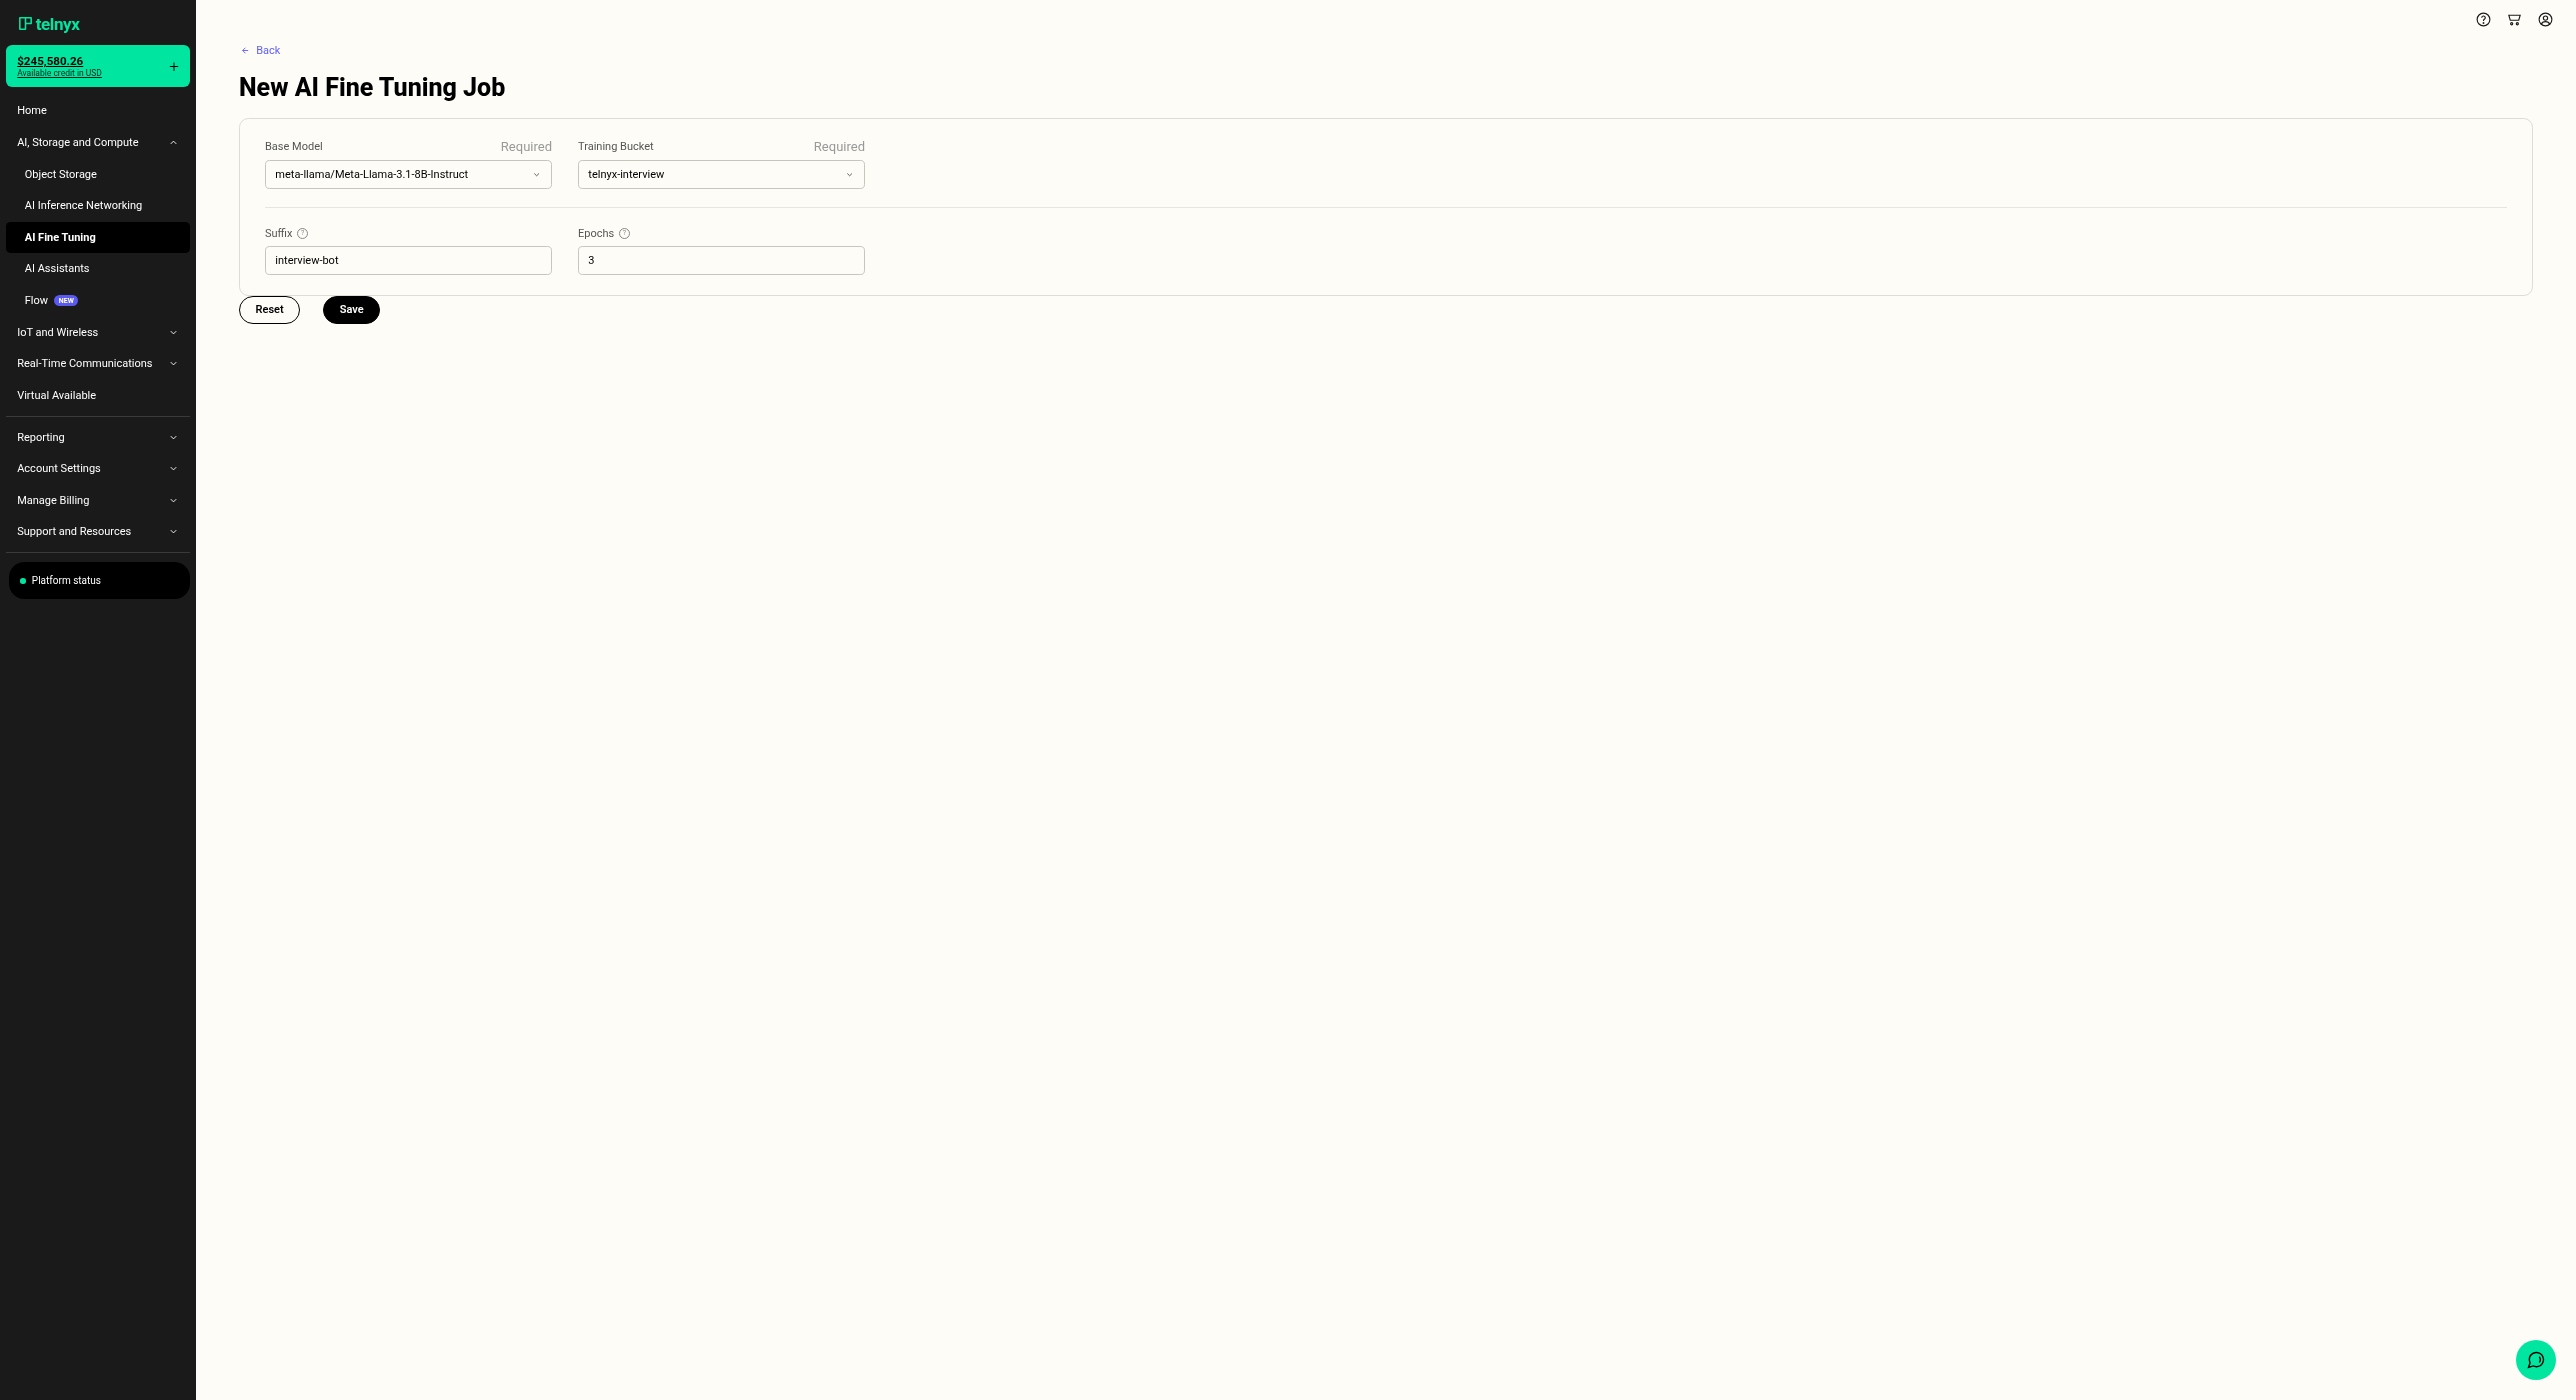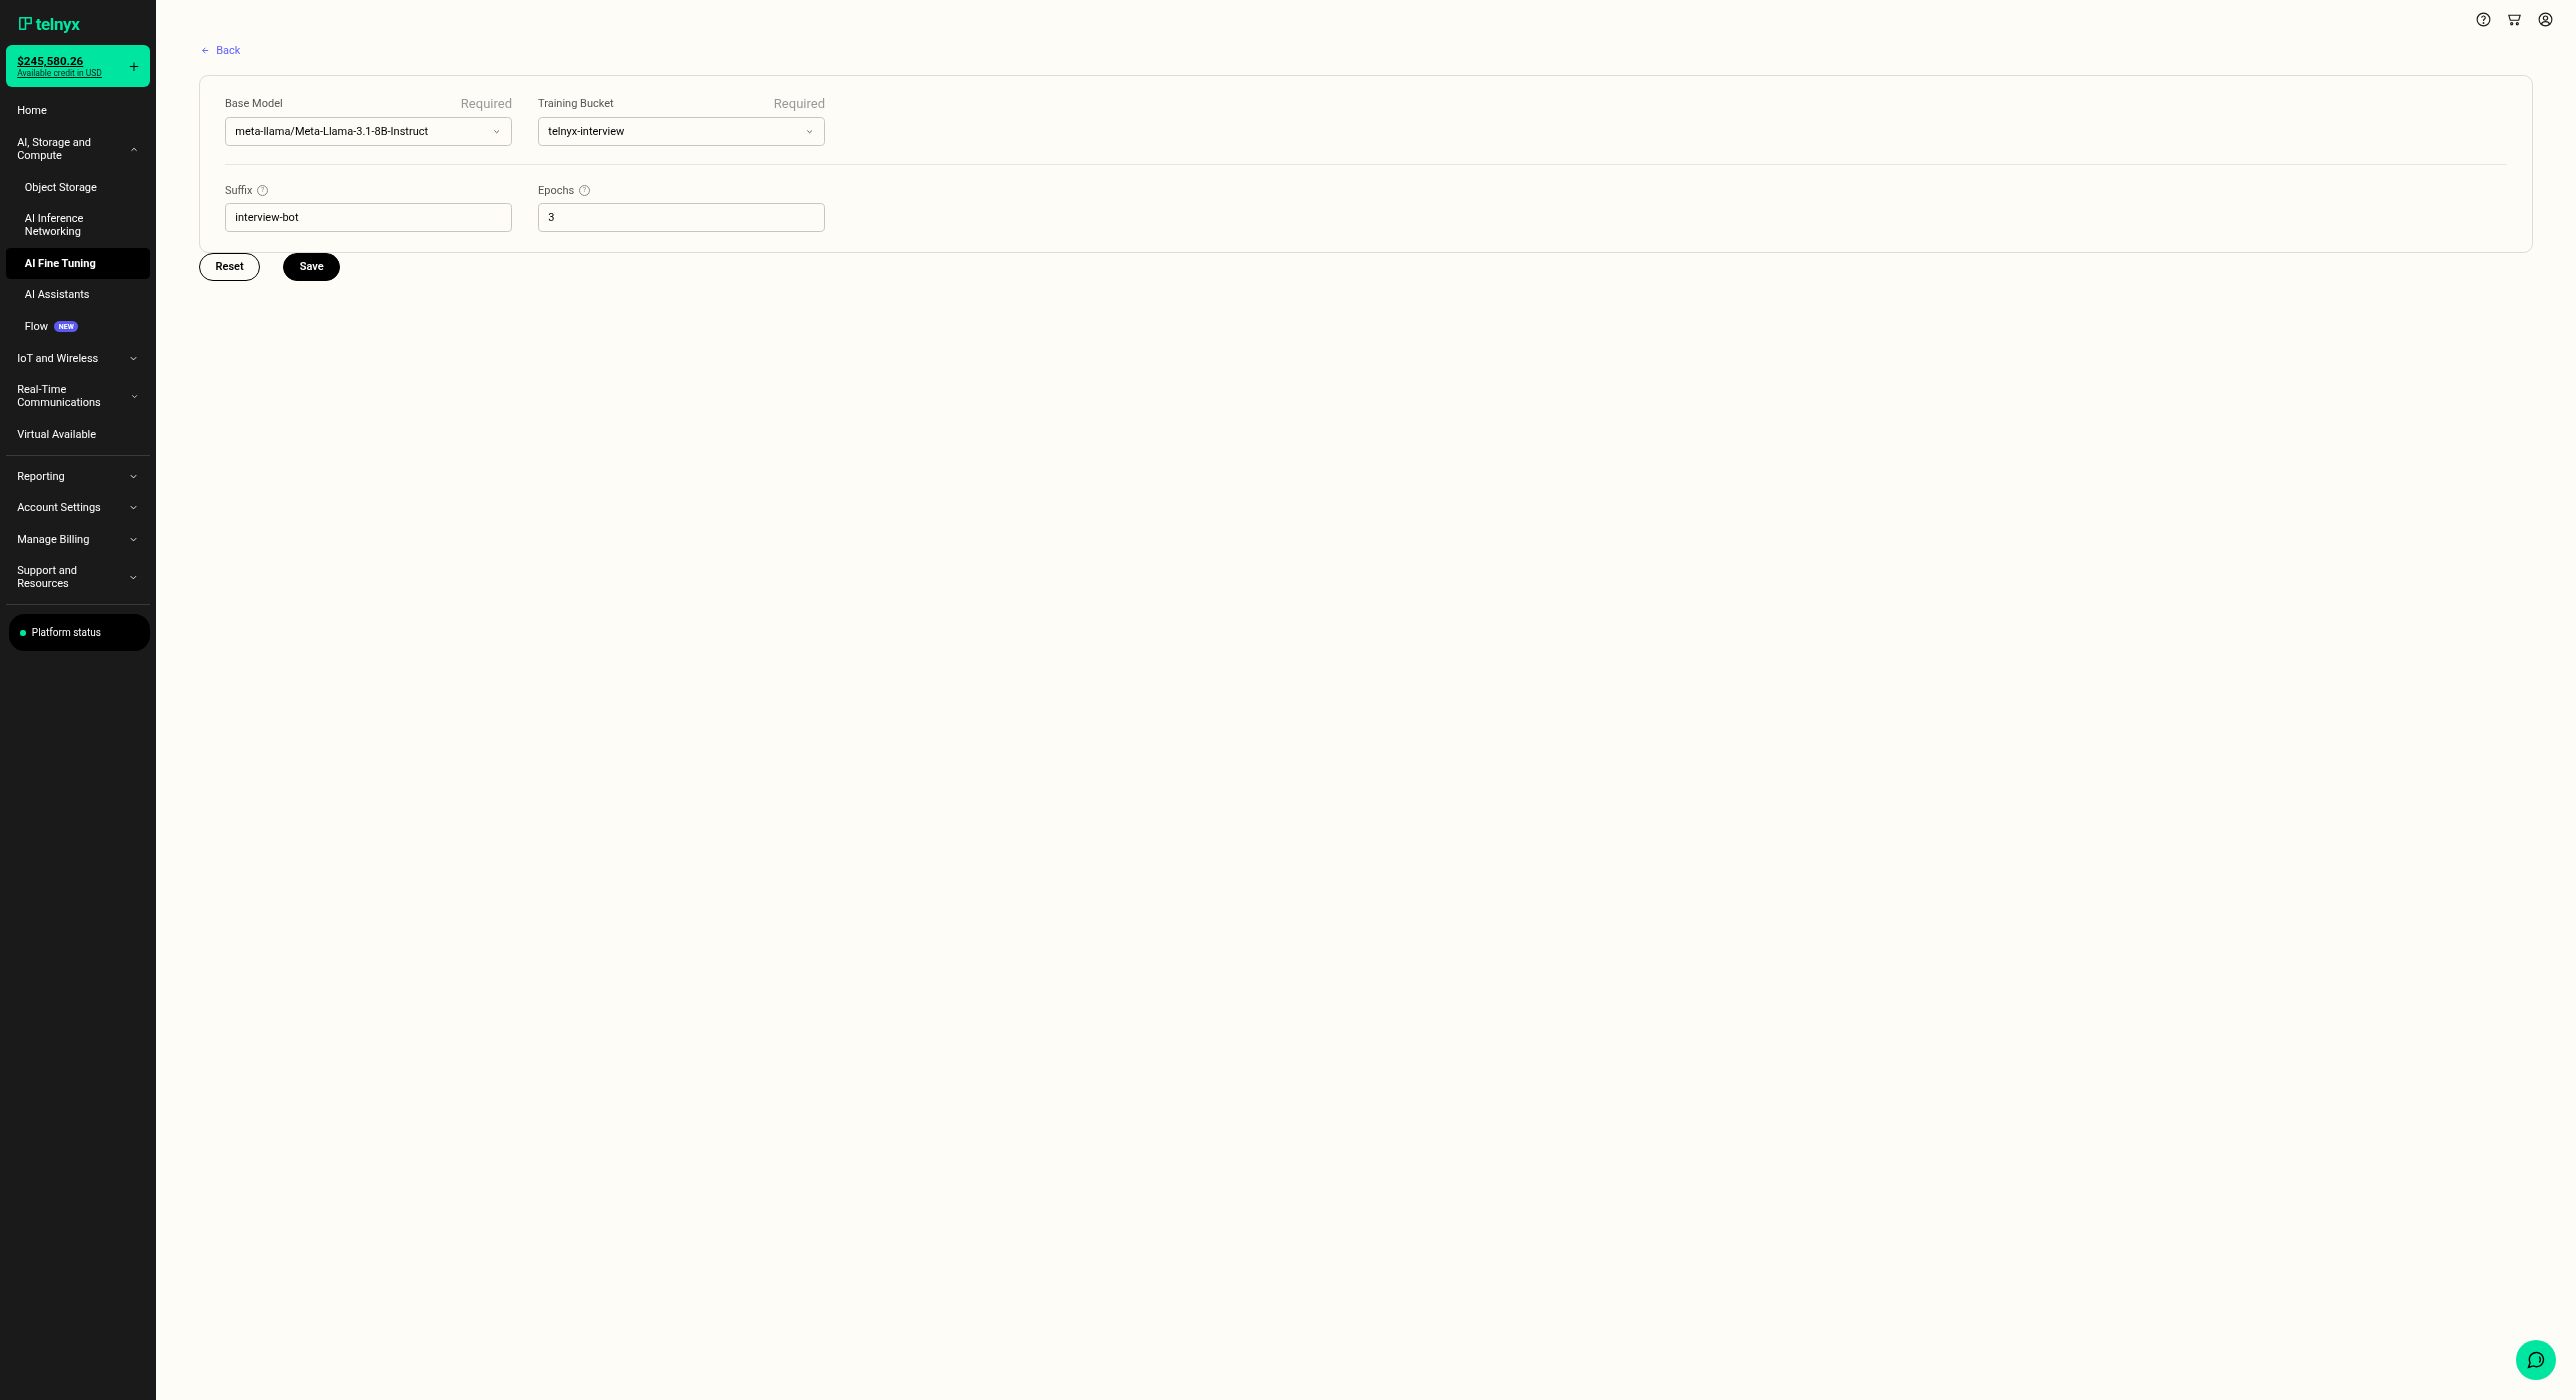--- a/index.html
+++ b/index.html
@@ -9,21 +9,21 @@
       font-family: -apple-system, BlinkMacSystemFont, 'Segoe UI', Roboto, sans-serif;
     }
     body {
       display: flex;
       height: 100vh;
       background: #fdfcf7;
       overflow: hidden;
     }
     
     .sidebar {
-      width: 156px;
+      width: 196px;
       background: #1a1a1a;
       color: #fff;
       display: flex;
       flex-direction: column;
       padding: 7.7px 6.2px;
       flex-shrink: 0;
     }
     .logo-area {
       padding: 6.2px 11px 11px 11px;
     }
@@ -410,20 +410,21 @@
 
   <div class="content">
     <a href="#" class="back-link">
       <svg viewBox="0 0 24 24">
           <polyline points="14 6 8 12 14 18"></polyline>
           <line x1="8" y1="12" x2="20" y2="12"></line>
         </svg>
       <span>Back</span>
     </a>
 
+    <h1 class="page-title">New AI Fine Tuning Job</h1>
 
     <div class="card">
       <div class="form-row">
         <div class="form-group">
           <div class="label-row">
             <span class="label">Base Model</span>
             <span class="required">Required</span>
           </div>
           <div class="select-box">
             <span>meta-llama/Meta-Llama-3.1-8B-Instruct</span>

